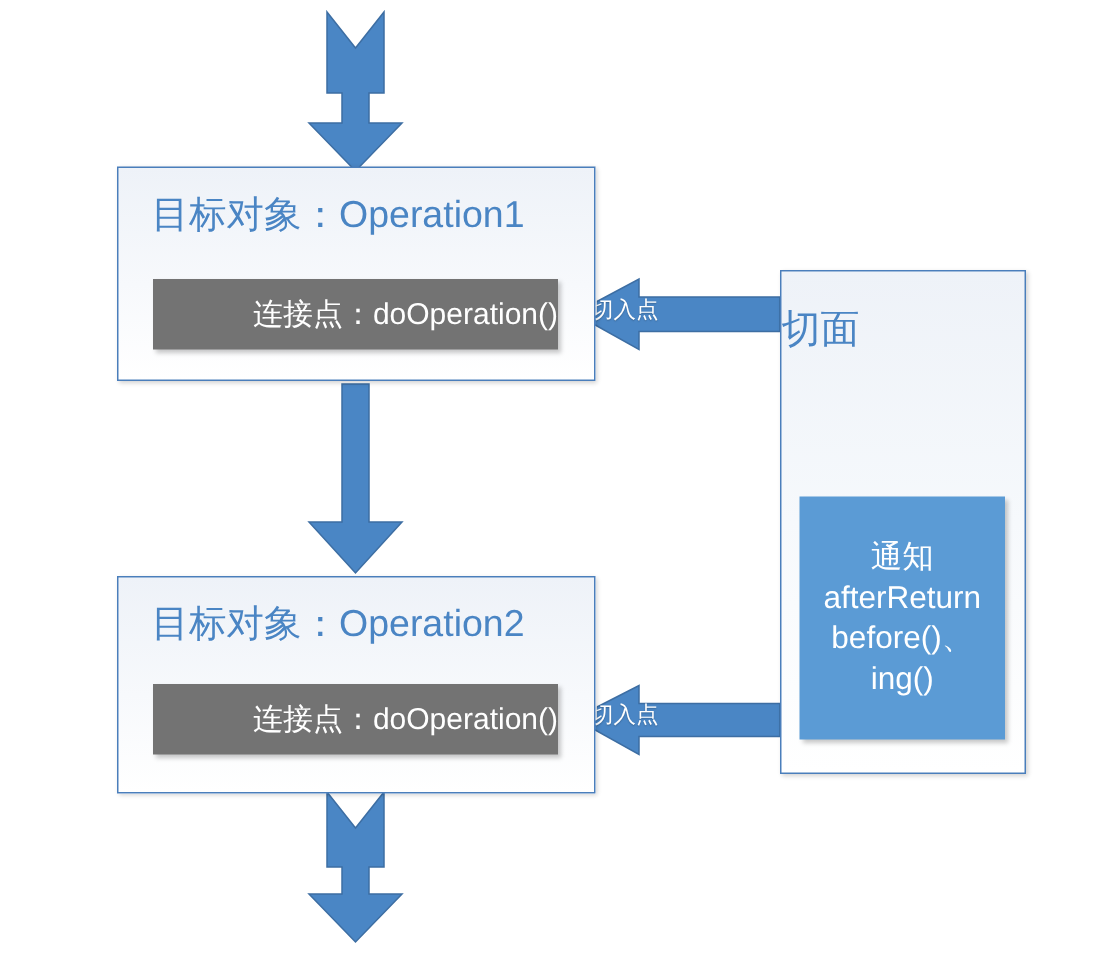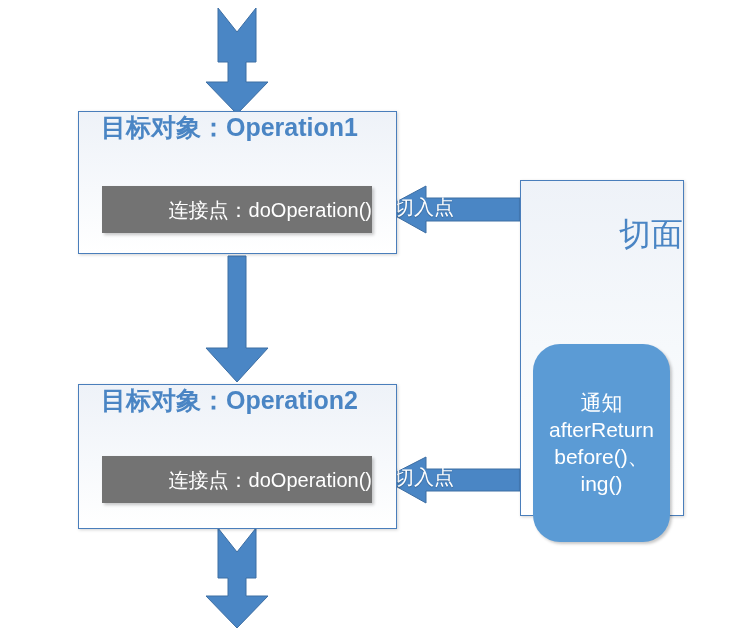--- a/index.html
+++ b/index.html
@@ -22,27 +22,26 @@
   .target-box {
     position: absolute;
     box-sizing: border-box;
     border: 1px solid #4a7ebb;
     background: linear-gradient(180deg, #eef2f8 0%, #f7f9fc 55%, #ffffff 100%);
     box-shadow: 1px 1px 3px rgba(0,0,0,0.18);
   }
   .target-title {
     position: absolute;
     left: 22px;
-    top: 0;
+    top: 16px;
     color: #4a85c4;
     font-size: 25px;
     line-height: 30px;
     white-space: nowrap;
     letter-spacing: 0px;
-    font-weight: bold;
   }
 
   
   .joinpoint-bar {
     position: absolute;
     box-sizing: border-box;
     background: #737373;
     box-shadow: 2px 2px 3px rgba(0,0,0,0.22);
     display: flex;
     align-items: center;
@@ -61,24 +60,24 @@
     position: absolute;
     box-sizing: border-box;
     border: 1px solid #4a7ebb;
     background: linear-gradient(180deg, #eef2f8 0%, #f6f9fc 50%, #ffffff 100%);
     box-shadow: 1px 1px 3px rgba(0,0,0,0.18);
   }
   .aspect-title {
     position: absolute;
     left: 0;
     right: 0;
-    top: 38px;
-    text-align: right;
+    top: 23px;
+    text-align: left;
     color: #4a85c4;
-    font-size: 32px;
+    font-size: 26px;
     line-height: 30px;
   }
   .aspect-title .line2 {
     display: block;
   }
 
   .advice-box {
     position: absolute;
     box-sizing: border-box;
     background: #5b9bd5;
@@ -107,21 +106,21 @@
     pointer-events: none;
   }
   .arrow-shape {
     fill: #4a86c5;
     stroke: #3d6ea3;
     stroke-width: 1;
   }
   .pointcut-label {
     position: absolute;
     color: #ffffff;
-    font-size: 20px;
+    font-size: 15px;
     line-height: 18px;
     white-space: nowrap;
     text-shadow: 0 1px 1px rgba(0,0,0,0.25);
   }
 </style>
 </head>
 <body>
 
 <div id="canvas">
 
@@ -154,20 +153,20 @@
   <div class="joinpoint-bar" style="left:102px; top:456px; width:270px; height:47px;">
     <span class="joinpoint-label">连接点：doOperation()</span>
   </div>
 
   <div class="aspect-box" style="left:520px; top:180px; width:164px; height:336px;">
     <div class="aspect-title">
       <span>切面</span>
     </div>
   </div>
 
-  <div class="advice-box" style="left:533px; top:344px; width:137px; height:198px;border-radius:27px;">
+  <div class="advice-box" style="left:533px; top:331px; width:137px; height:162px;">
     <div class="advice-text">通知</div>
     <div class="advice-text">afterReturn</div>
     <div class="advice-text">before()、</div>
     <div class="advice-text">ing()</div>
   </div>
 
 </div>
 
 </body></html>

